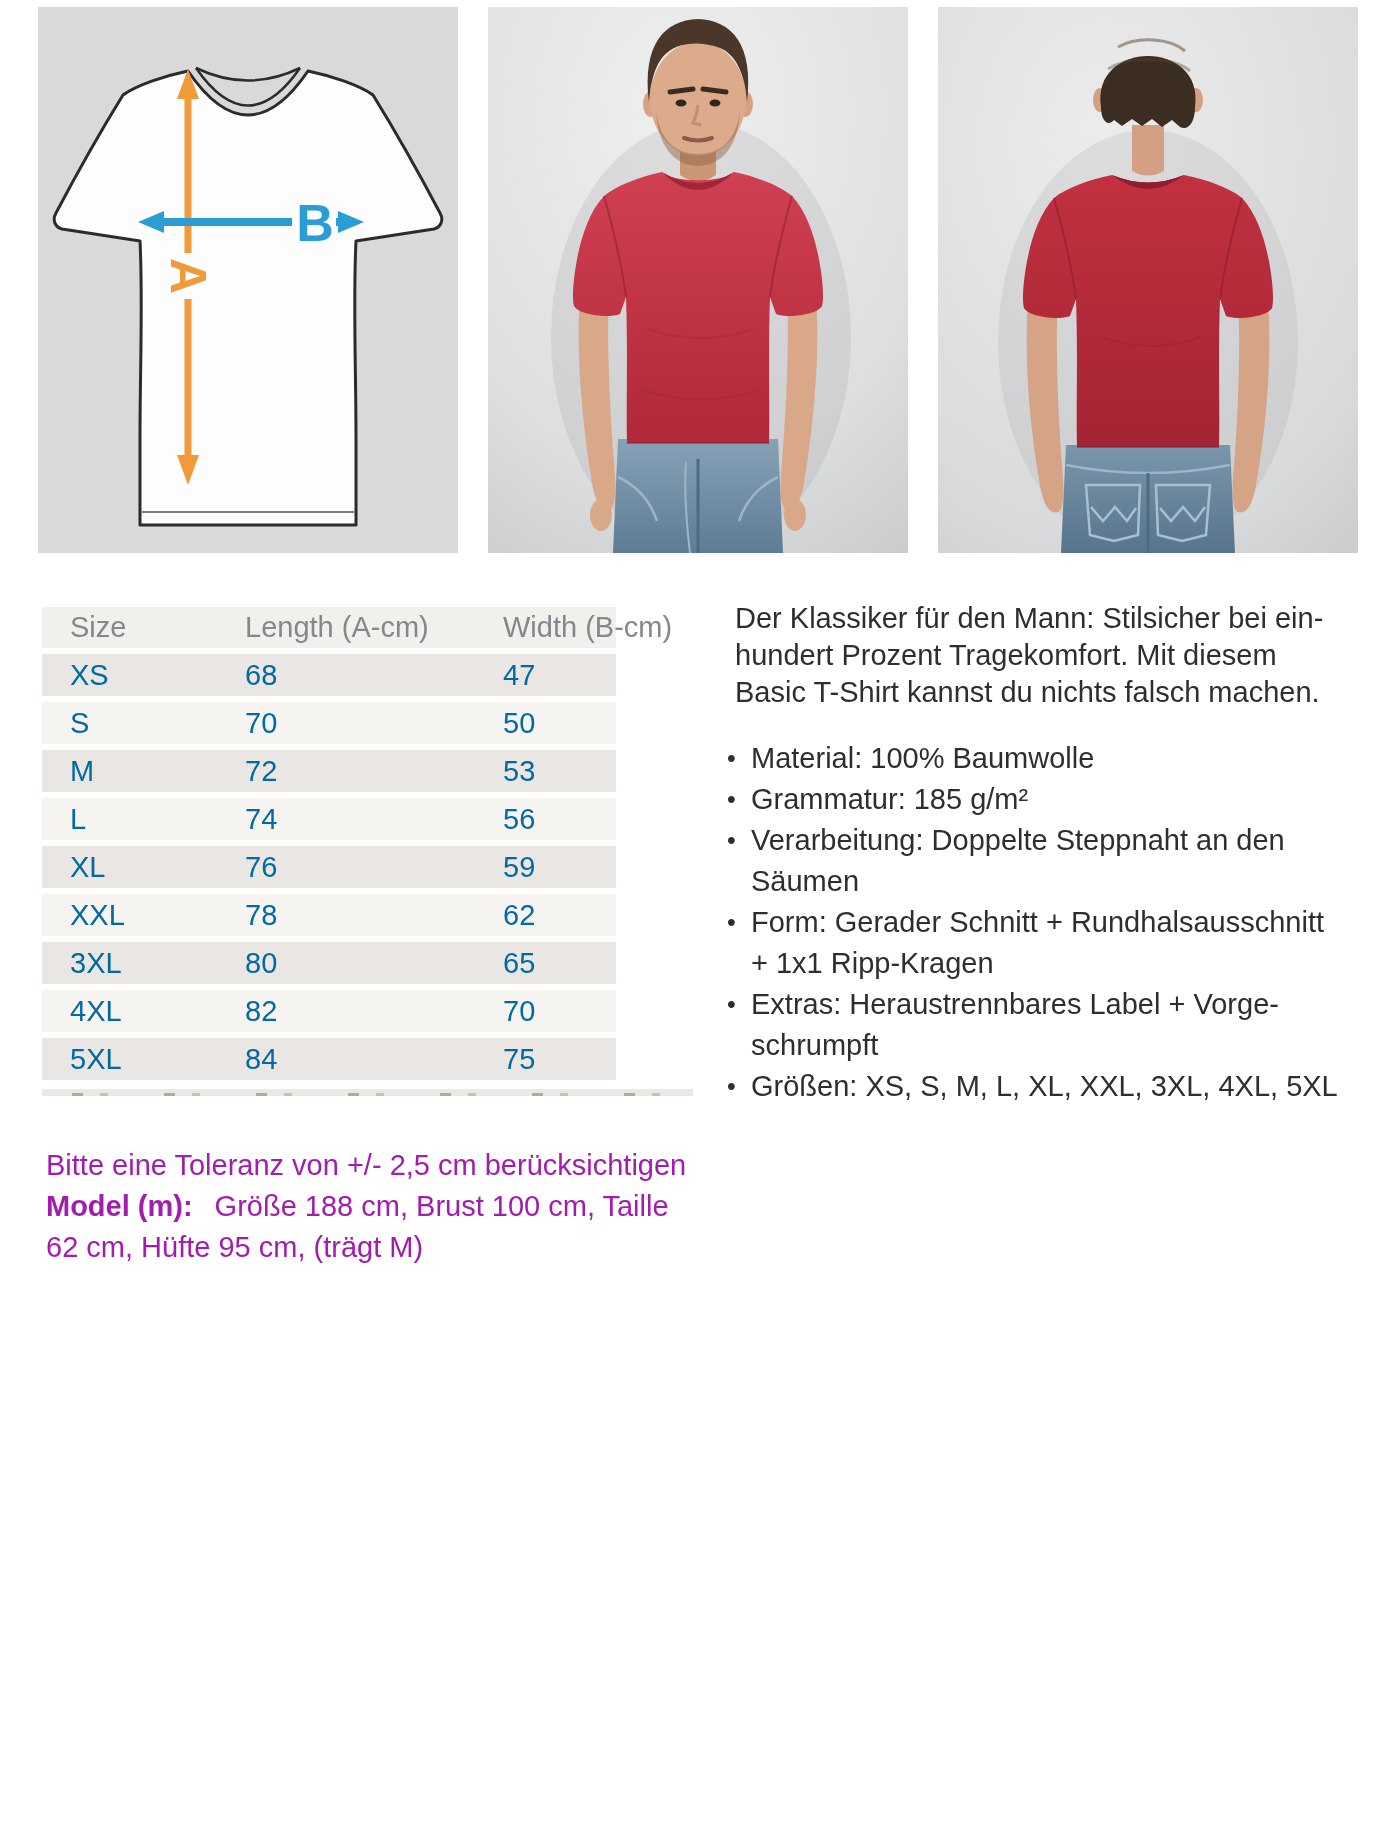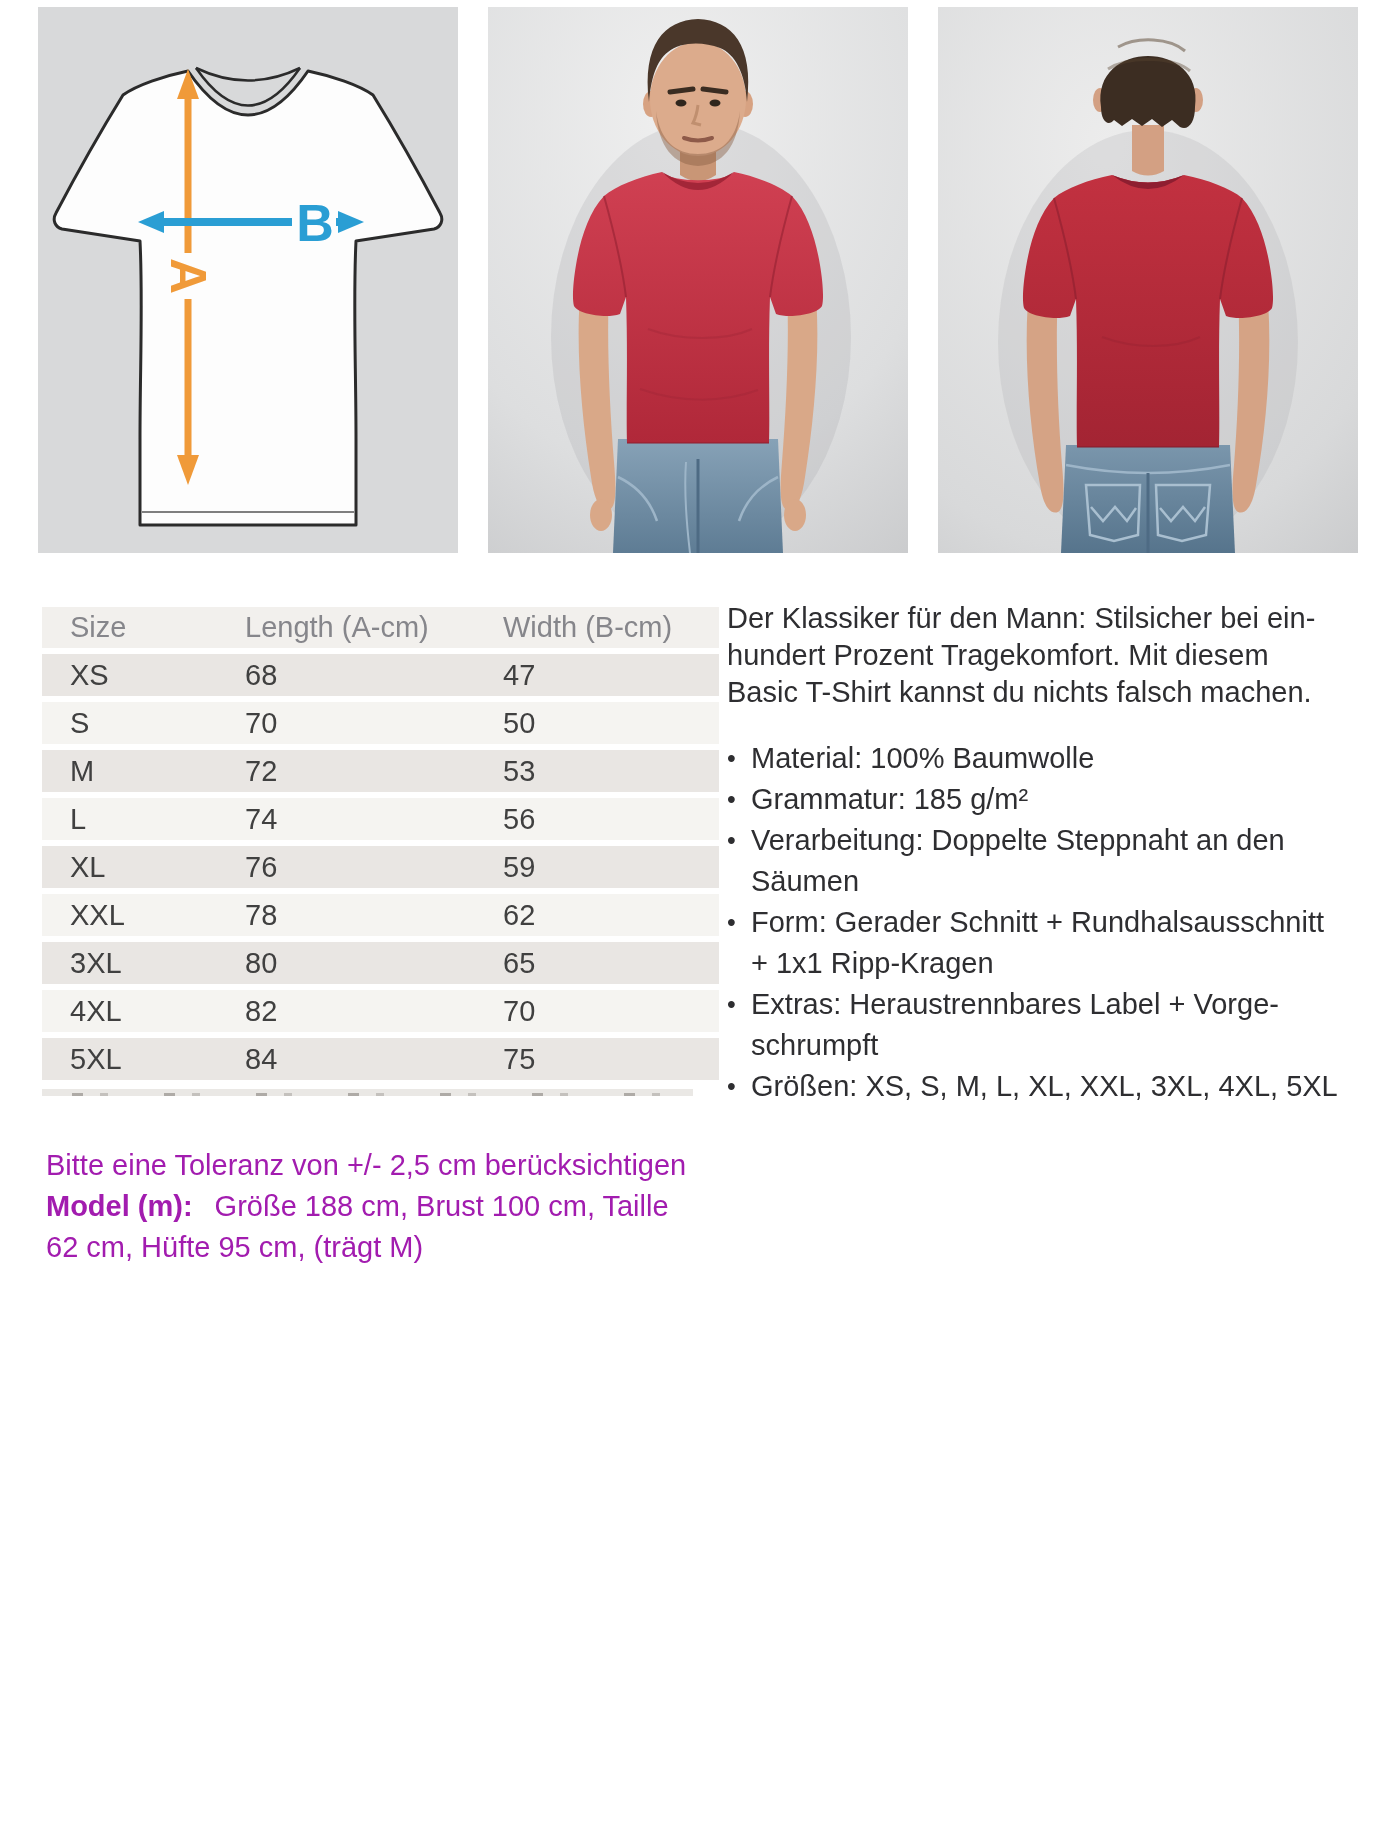--- a/index.html
+++ b/index.html
@@ -8,35 +8,35 @@
           font-family:"Liberation Sans",sans-serif;overflow:hidden;}
 
   
   .panel{position:absolute;top:7px;width:420px;height:546px;overflow:hidden;}
   #panel-diagram{left:38px;background:#d8d9da;}
   #panel-front{left:488px;}
   #panel-back{left:938px;}
   .panel svg{display:block;}
 
   
-  .size-table{position:absolute;left:42px;top:607px;width:677px;}
+  .size-table{position:absolute;left:42px;top:607px;width:574px;}
   .trow{display:grid;grid-template-columns:203px 258px 190px;height:42px;margin-bottom:6px;
-        align-items:center;font-size:29px;color:#404040;}
+        align-items:center;font-size:29px;color:#0369a1;}
   .trow > div:first-child{padding-left:28px;}
   .trow.header{background:#f2f0ed;height:41px;color:#86868b;}
   .trow.dark{background:#e9e6e3;}
   .trow.light{background:#f5f4f1;}
   .cut-strip{position:absolute;left:42px;top:1089px;width:651px;height:7px;background:#eae8e5;}
   .cut-strip::after{content:"";position:absolute;left:0;right:0;bottom:0;height:3px;
         background:repeating-linear-gradient(90deg,transparent 0 30px,rgba(125,120,115,.55) 30px 41px,
         transparent 41px 58px,rgba(125,120,115,.35) 58px 66px,transparent 66px 92px);}
 
   
   .description{position:absolute;left:727px;top:600px;width:672px;color:#2e2e31;font-size:29px;}
-  .intro div{line-height:37px;white-space:nowrap;}
+  .intro div{line-height:37px;white-space:nowrap;margin-left:8px;}
   .bullets{margin-top:27px;}
   .bullet{display:flex;}
   .bullet .dot{width:24px;flex:none;line-height:41px;font-size:25px;}
   .blines div{line-height:41px;white-space:nowrap;}
 
   
   .notes{position:absolute;left:46px;top:1145px;font-size:29px;color:#a21caf;line-height:41px;}
   .notes .bold{font-weight:bold;}
   .notes .rest{margin-left:22px;}
 </style>

